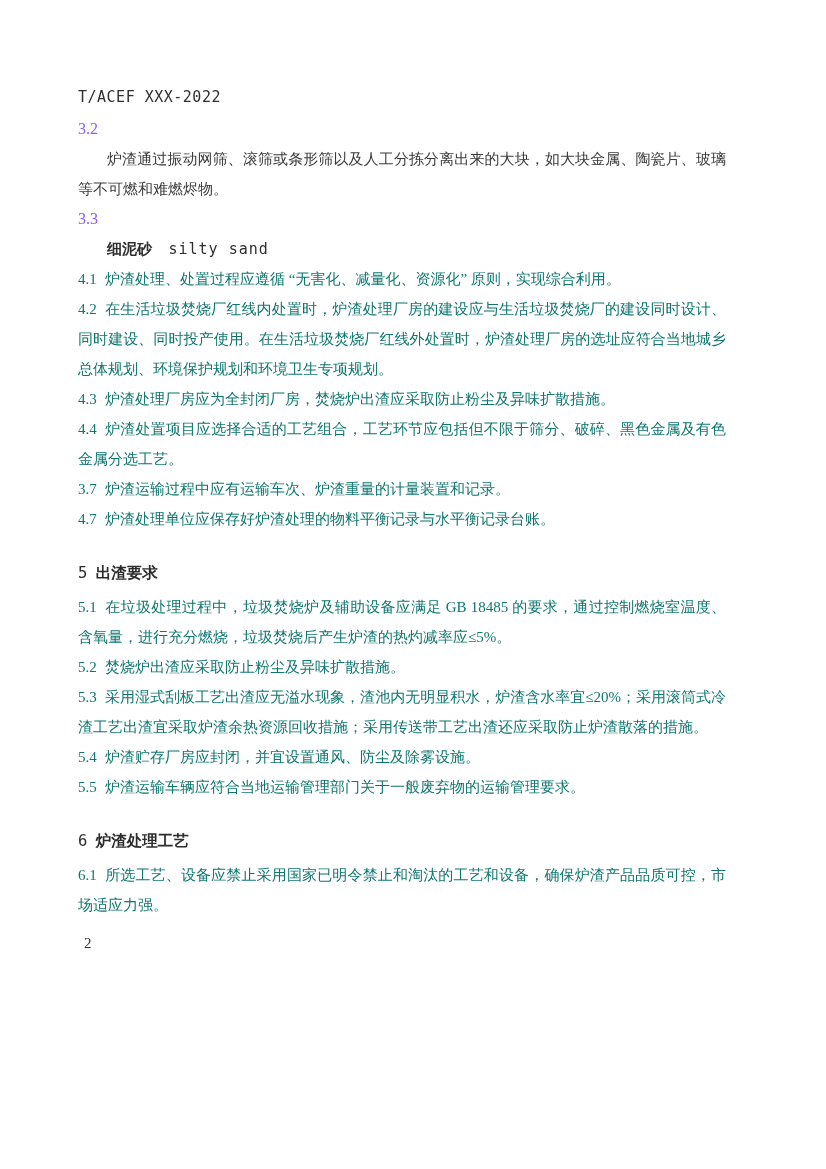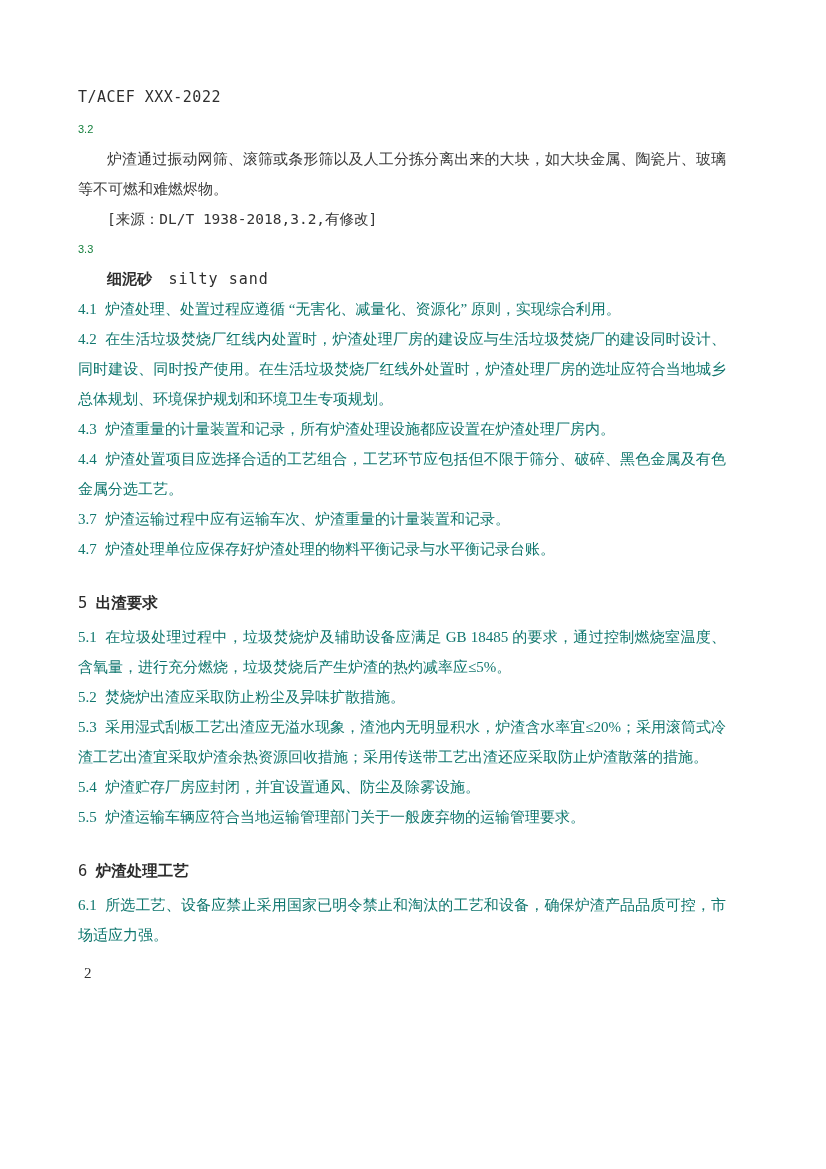--- a/index.html
+++ b/index.html
@@ -23,23 +23,23 @@
     border-radius: 12px;
   }
   .doc-header {
     font-family: "DejaVu Sans Mono", "Liberation Mono", monospace;
     font-size: 15px;
     letter-spacing: 0.5px;
     color: #2f2f2f;
     margin-bottom: 2px;
   }
   .clause-num {
-    font-family: Liberation Sans, sans-serif;
-    font-size: 11px;
-    color: #15803d;
+    font-family: Liberation Serif, serif;
+    font-size: 16px;
+    color: #8b5cf6;
   }
   .term {
     padding-left: 29px;
     font-weight: bold;
   }
   .term-zh {
     color: #2f2f2f;
   }
   .term-en {
     font-family: "DejaVu Sans Mono", "Liberation Mono", monospace;
@@ -99,40 +99,39 @@
 
 <main class="page">
 
   <div class="doc-header">T/ACEF XXX-2022</div>
 
   <div class="clause-num">3.2</div>
 
 
   <p class="para indent">炉渣通过振动网筛、滚筛或条形筛以及人工分拣分离出来的大块，如大块金属、陶瓷片、玻璃等不可燃和难燃烬物。</p>
 
-  <p class="source">[来源：DL/T 1938-2018,3.2,有修改]</p>
 
   <div class="clause-num">3.3</div>
 
   <div class="term">
     <span class="term-zh">细泥砂</span><span class="term-en">silty sand</span>
   </div>
 
 
 
   <p class="item">
     <span class="num">4.1</span><span class="txt">炉渣处理、处置过程应遵循 “无害化、减量化、资源化” 原则，实现综合利用。</span>
   </p>
 
   <p class="item">
     <span class="num">4.2</span><span class="txt">在生活垃圾焚烧厂红线内处置时，炉渣处理厂房的建设应与生活垃圾焚烧厂的建设同时设计、同时建设、同时投产使用。在生活垃圾焚烧厂红线外处置时，炉渣处理厂房的选址应符合当地城乡总体规划、环境保护规划和环境卫生专项规划。</span>
   </p>
 
   <p class="item">
-    <span class="num">4.3</span><span class="txt">炉渣重量的计量装置和记录，所有炉渣处理设施都应设置在炉渣处理厂房内。</span>
+    <span class="num">4.3</span><span class="txt">炉渣处理厂房应为全封闭厂房，焚烧炉出渣应采取防止粉尘及异味扩散措施。</span>
   </p>
 
   <p class="item">
     <span class="num">4.4</span><span class="txt">炉渣处置项目应选择合适的工艺组合，工艺环节应包括但不限于筛分、破碎、黑色金属及有色金属分选工艺。</span>
   </p>
 
 
   <p class="item">
     <span class="num">3.7</span><span class="txt">炉渣运输过程中应有运输车次、炉渣重量的计量装置和记录。</span>
   </p>

